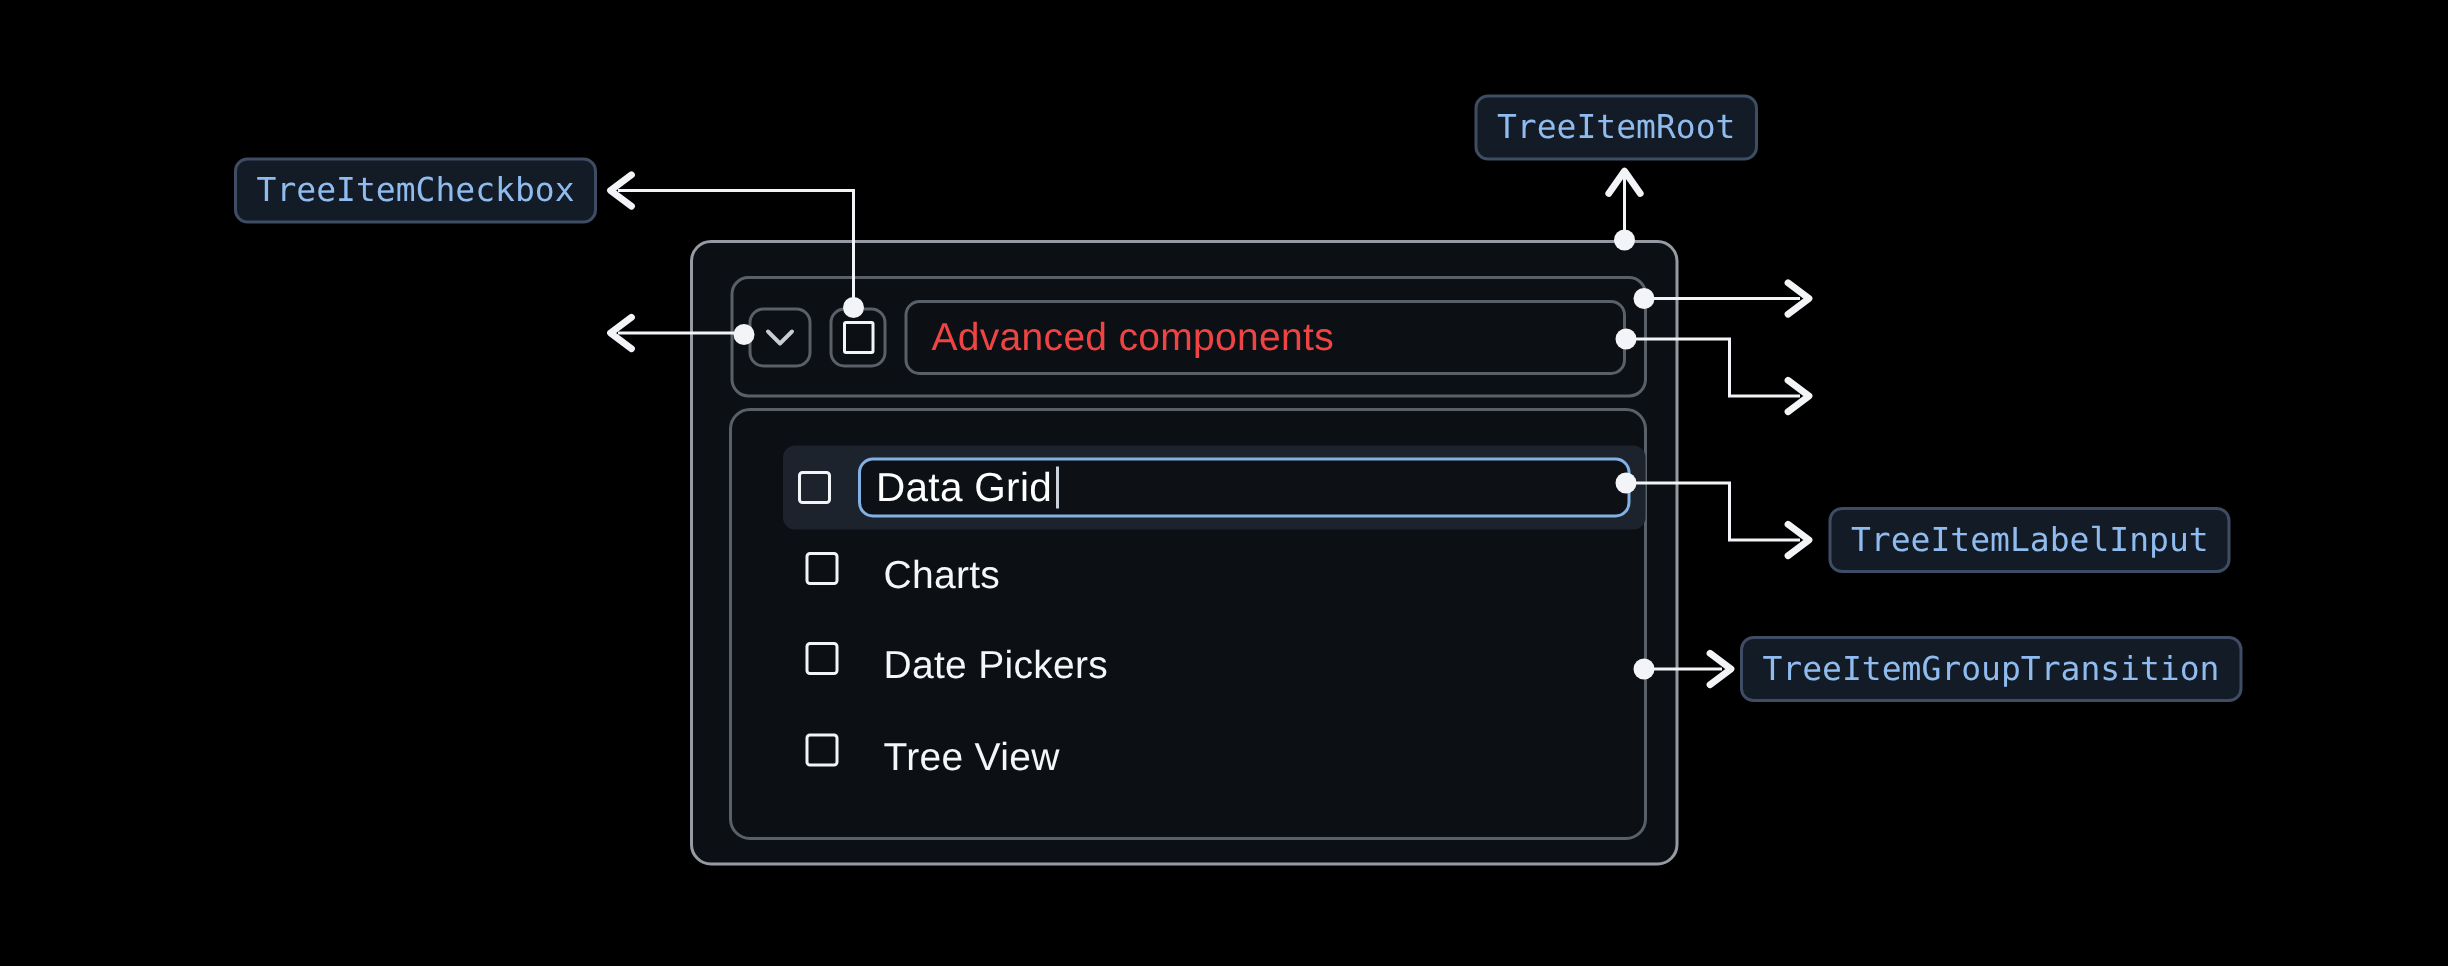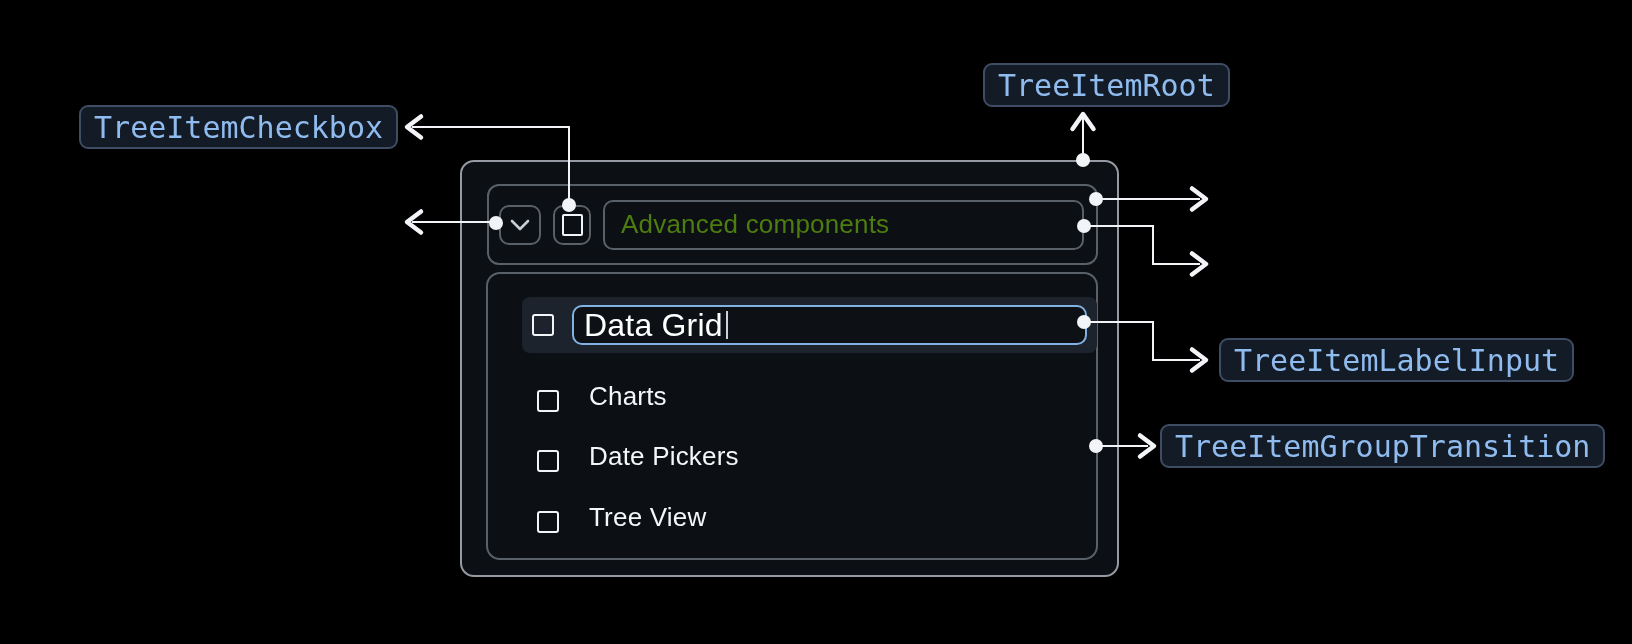--- a/index.html
+++ b/index.html
@@ -12,21 +12,21 @@
   html,body{margin:0;padding:0;background:#000;}
   .stage{
     position:relative;width:1632px;height:644px;background:#000;overflow:hidden;
     font-family:"Liberation Sans", sans-serif;
   }
   
   .badge{
     position:absolute;height:44px;box-sizing:border-box;
     display:flex;align-items:center;padding:0 13px;white-space:nowrap;
     background:var(--badge-bg);border:2px solid var(--badge-border);border-radius:9px;
-    font-family:"DejaVu Sans Mono", monospace;font-size:30px;color:var(--badge-text);
+    font-family:"DejaVu Sans Mono", monospace;font-size:22px;color:var(--badge-text);
   }
   .badge-checkbox       {top:105px;right:1234px;margin-left:40px;}
   .badge-icon-container {top:197px;right:1232px;}
   .badge-root           {top:63px;left:983px;}
   .badge-content        {top:177px;left:1218px;}
   .badge-label          {top:242px;left:1218px;}
   .badge-label-input    {top:338px;left:1219px;}
   .badge-group          {top:424px;left:1160px;}
   
   .root-card{
@@ -45,40 +45,40 @@
   .chevron-btn{width:42px;height:40px;color:#c7cdd5;}
   .checkbox-btn{width:38px;height:40px;}
   .sq{
     box-sizing:border-box;width:22px;height:22px;flex:none;
     border:2.5px solid #f2f5f8;border-radius:3px;background:transparent;
   }
   .checkbox-btn .sq{border-radius:2px;width:21px;}
   .label-box{
     flex:1;height:50px;box-sizing:border-box;border:2px solid #5a6067;border-radius:10px;
     display:flex;align-items:center;padding:0 16px;
-    color:#4d7c0f;font-size:26px;letter-spacing:.2px;
+    color:#ef4444;font-size:26px;letter-spacing:.2px;
   }
   .group-box{
     position:absolute;left:24px;top:110px;width:612px;height:288px;box-sizing:border-box;
     border:2px solid #5a6067;border-radius:14px;
   }
   .row-edit{
     position:absolute;left:34px;top:23px;width:575px;height:56px;box-sizing:border-box;
     background:#1c232c;border-radius:8px;
     display:flex;align-items:center;padding-left:10px;
   }
   .edit-input{
     margin-left:18px;width:515px;height:40px;box-sizing:border-box;
     border:2px solid var(--accent-blue);border-radius:10px;background:#0d1116;
     display:flex;align-items:center;padding:0 10px;
-    color:#fff;font-size:32px;letter-spacing:.2px;
+    color:#fff;font-size:27px;letter-spacing:.2px;
   }
   .caret{width:2px;height:28px;background:#ccd2da;margin-left:3px;flex:none;}
   .row{
-    position:absolute;left:49px;height:44px;display:flex;align-items:flex-end;gap:30px;
+    position:absolute;left:49px;height:44px;display:flex;align-items:flex-start;gap:30px;
     color:#f4f6f8;font-size:26px;letter-spacing:.2px;white-space:nowrap;
   }
   .row-0{top:94px;} .row-1{top:154px;} .row-2{top:215px;}
   
   .overlay{position:absolute;inset:0;pointer-events:none;}
   .line{stroke:var(--connector);stroke-width:2;fill:none;}
   .arrow{stroke:var(--connector);stroke-width:4.5;fill:none;stroke-linecap:round;stroke-linejoin:round;}
   .dot{fill:var(--connector);}
 </style>
 </head>

